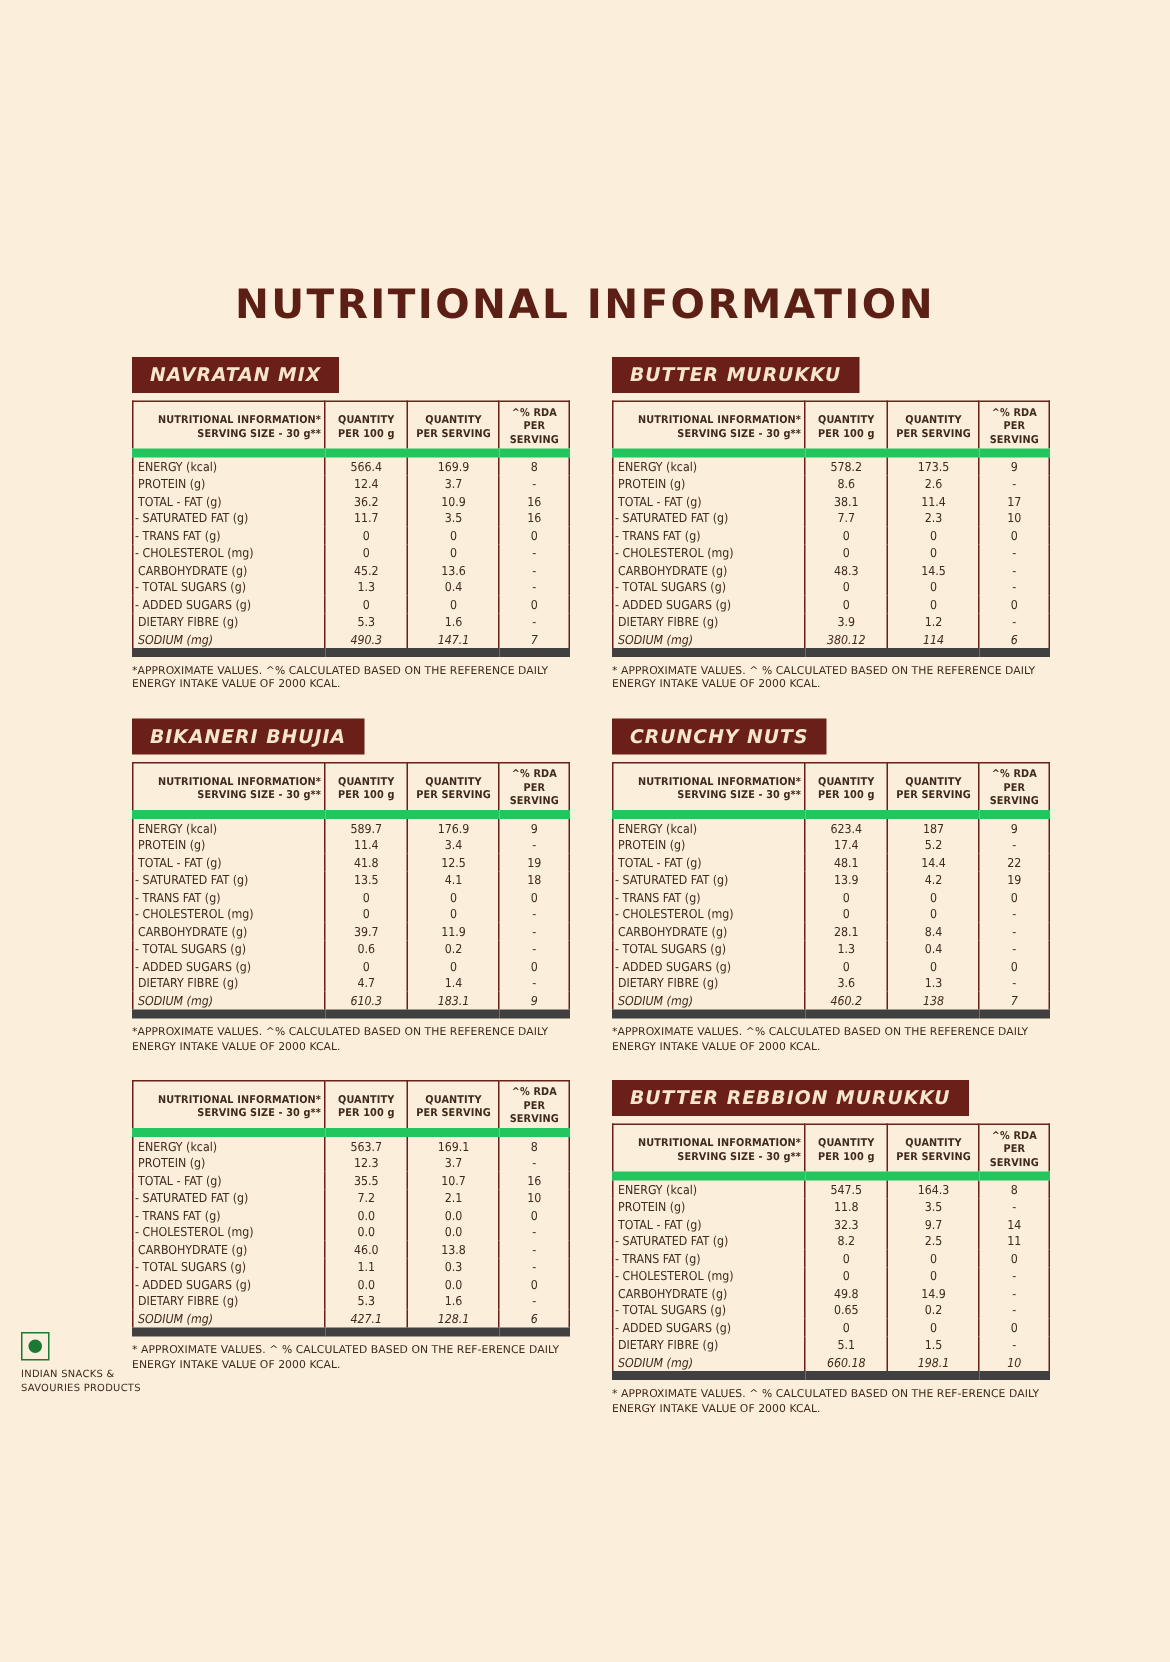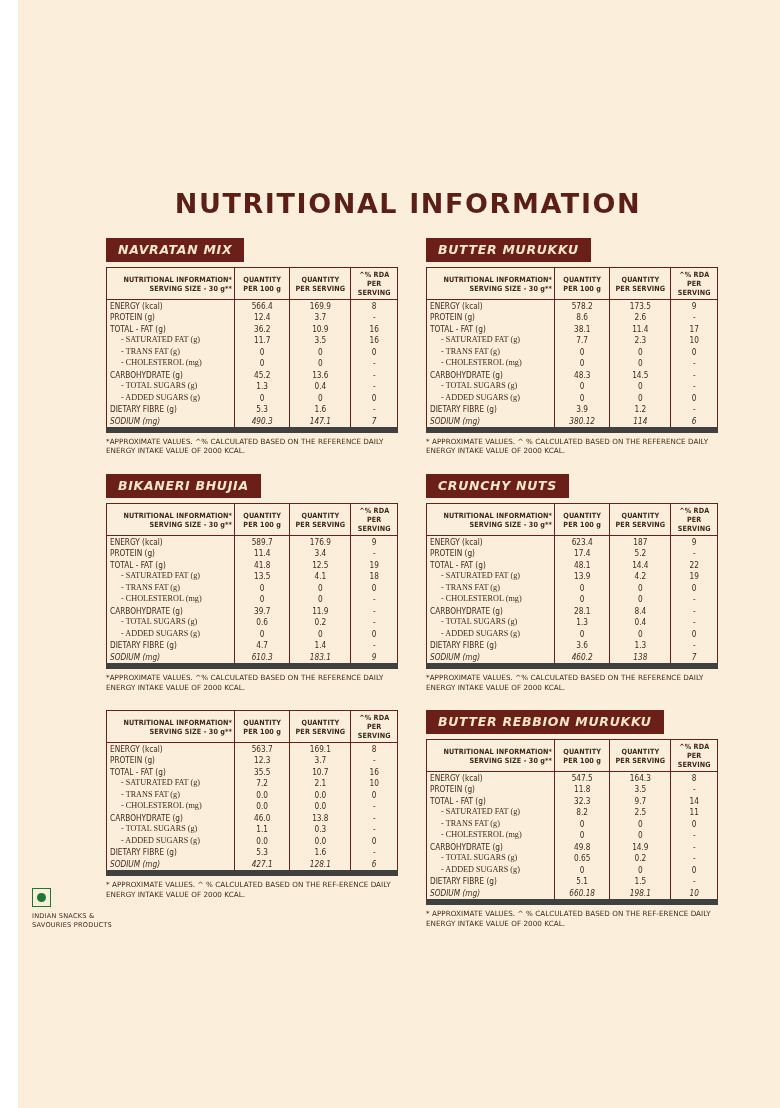--- a/index.html
+++ b/index.html
@@ -12,21 +12,20 @@
     background: #ffffff;
     font-family: "Liberation Sans", sans-serif;
     overflow: hidden;
   }
   .page {
     position: relative;
     width: 672px;
     height: 1108px;
     background: #f97316;
     box-sizing: border-box;
-    margin-left: 18px;
   }
   .sheet {
     position: absolute;
     left: 0;
     top: 0;
     width: 780px;
     height: 1108px;
     background: #fbeeda;
   }
   .title {
@@ -99,28 +98,27 @@
     padding: 0.6px 3px;
     line-height: 1.26;
     font-size: 8.2px;
     white-space: nowrap;
   }
   table.nut tbody tr:last-child td {
     border-bottom: 6px solid #404040;
     font-style: italic;
   }
   table.nut tbody tr:first-child td {
-    border-top: 1px solid #22c55e;
+    border-top: 6px solid #22c55e;
   }
   td.num {
     text-align: center;
   }
   td.name.indent {
-    padding-left: 14px;
-    font-family: Liberation Serif, serif;
+    padding-left: 1px;
   }
   .colw1 { width: 44%; }
   .colw2 { width: 19%; }
   .colw3 { width: 21%; }
   .colw4 { width: 16%; }
   .note {
     margin-top: 4px;
     font-size: 7.2px;
     line-height: 1.35;
     color: #3f2a1b;

